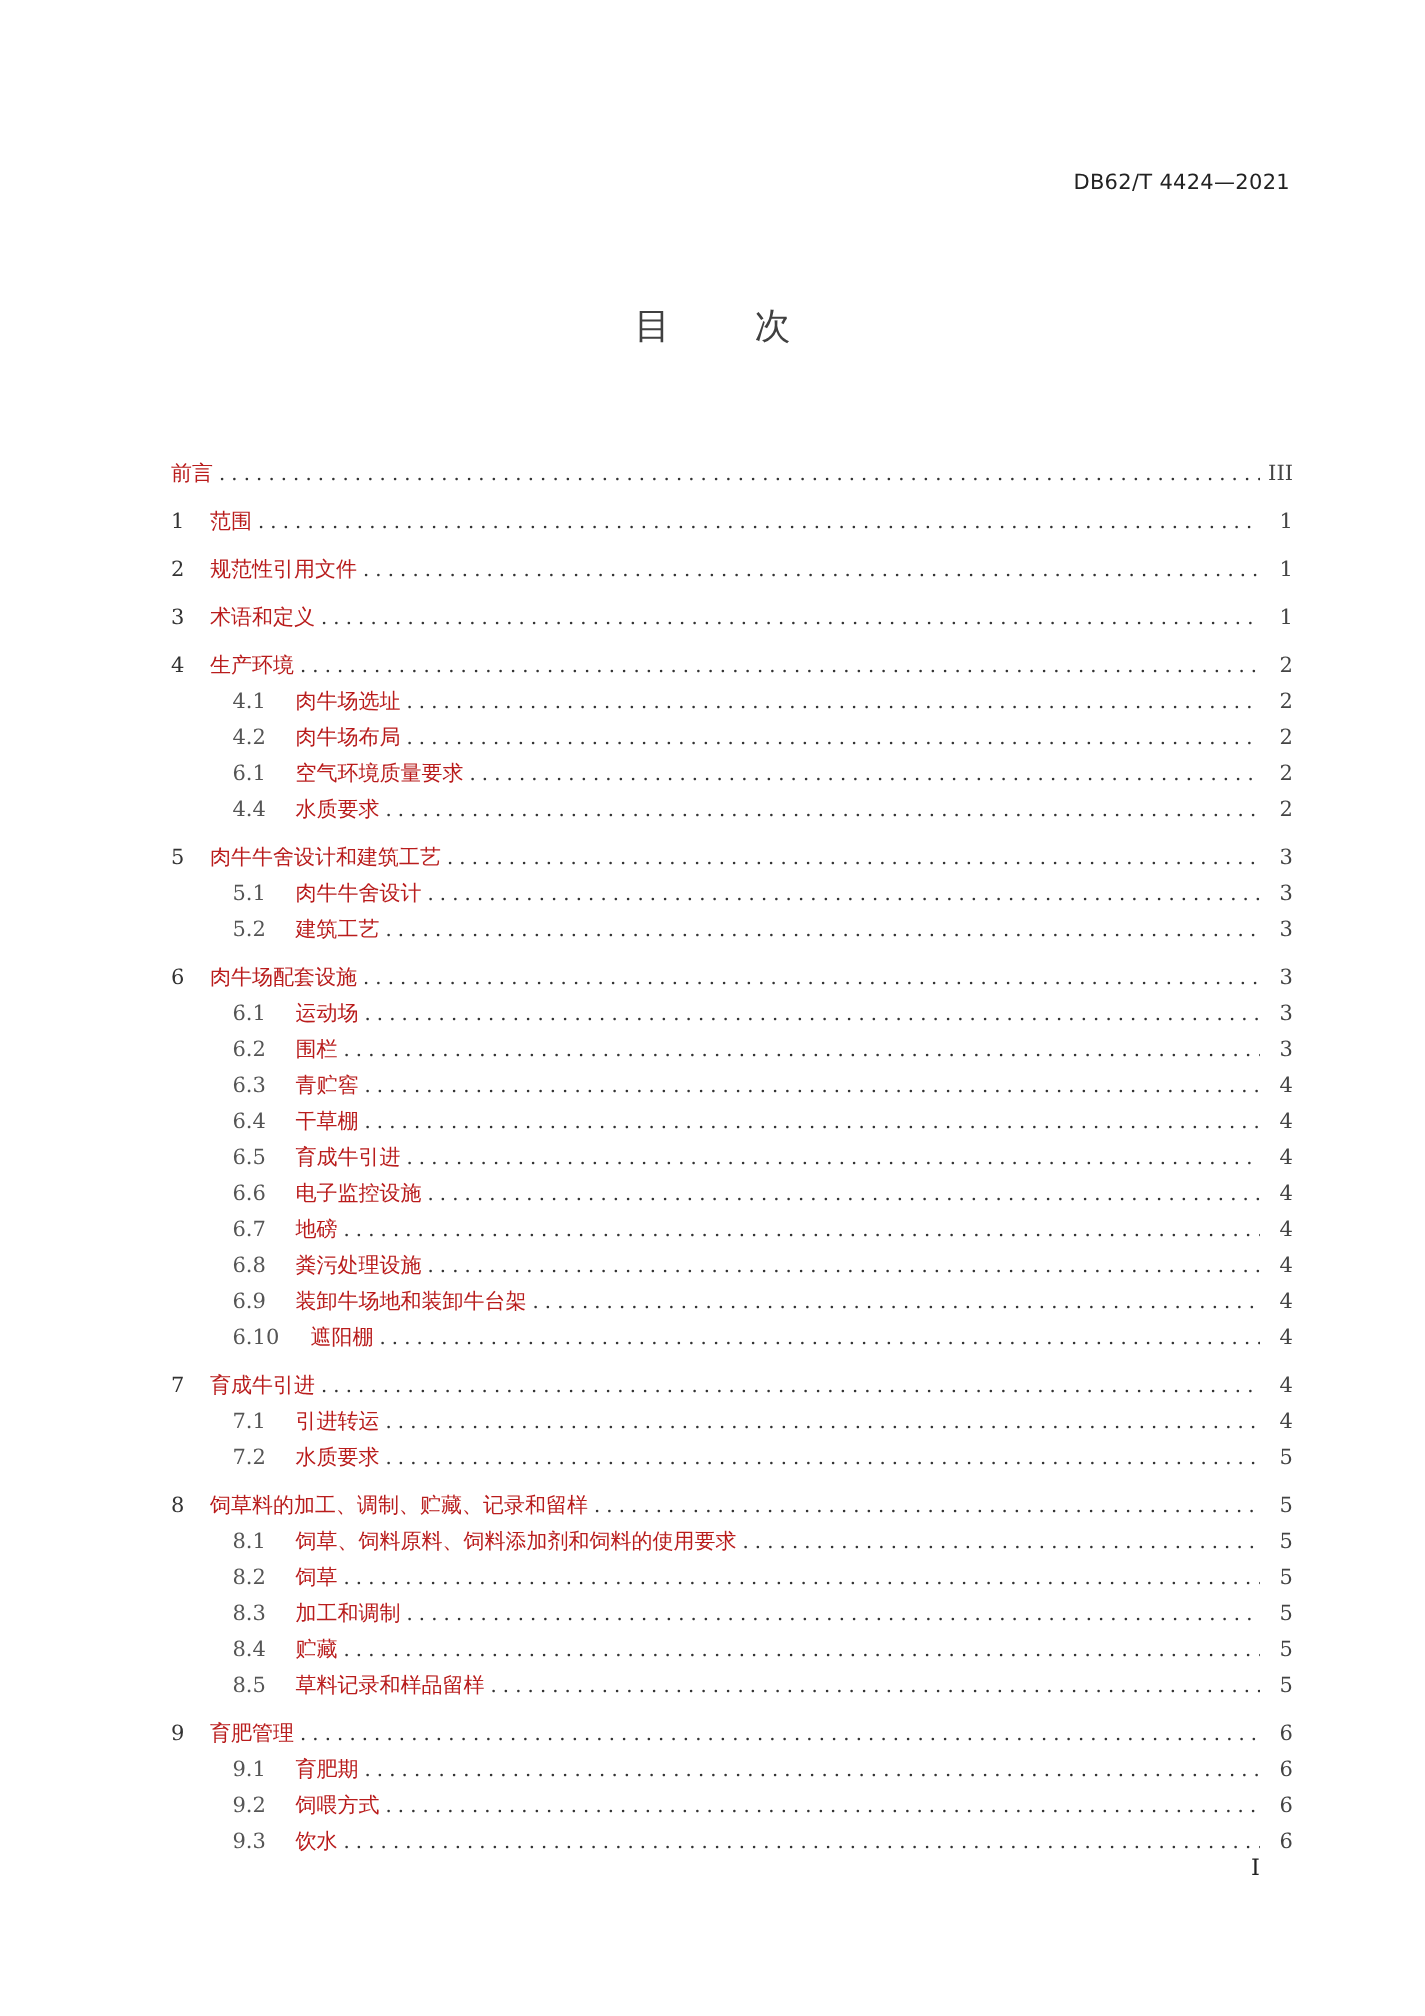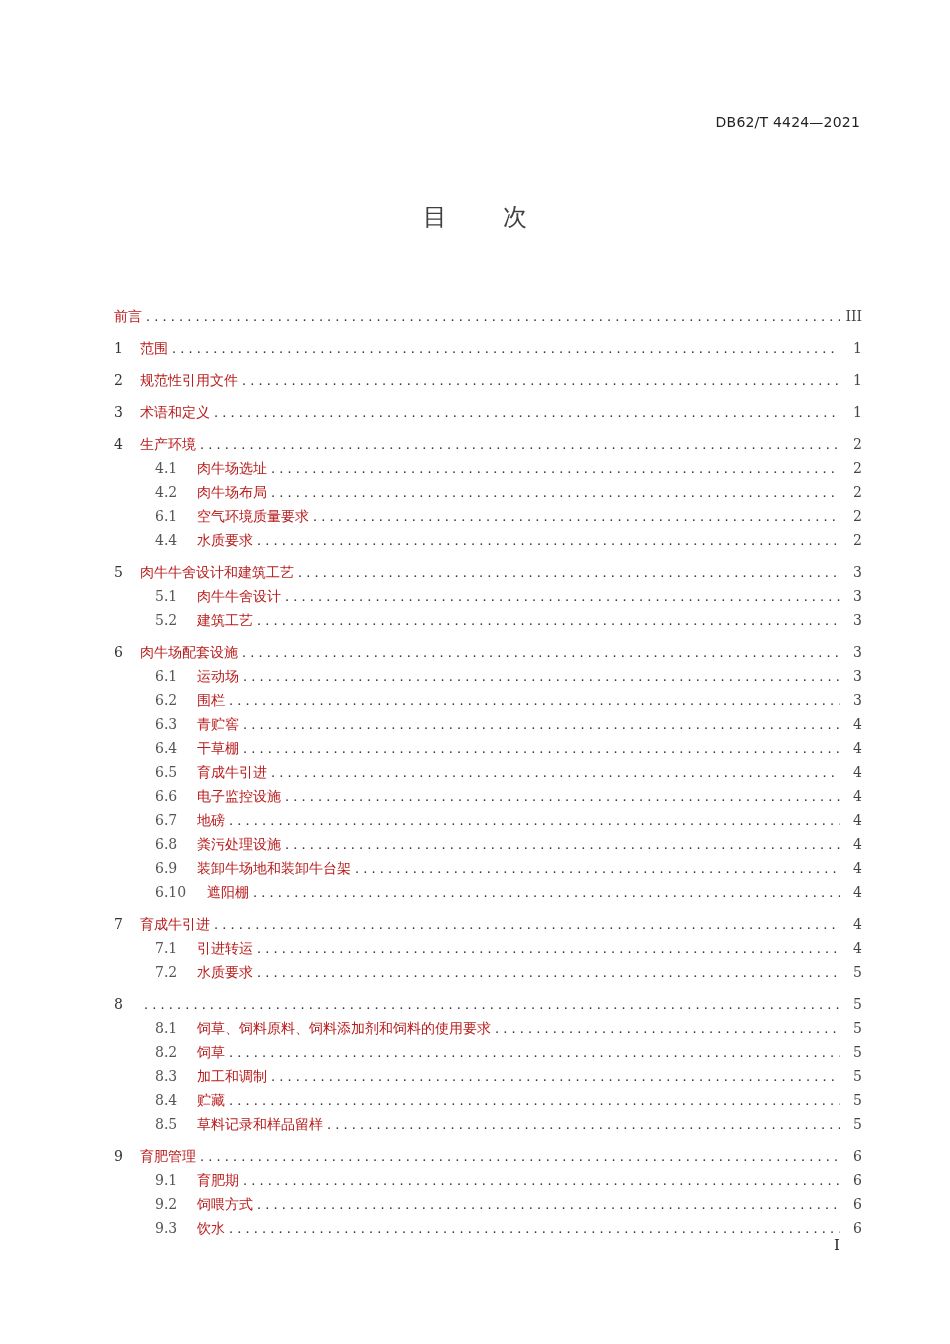--- a/index.html
+++ b/index.html
@@ -187,20 +187,21 @@
       <span class="page">4</span>
     </div>
     <div class="row sub">
       <span class="num">7.2</span>
       <span class="label">水质要求</span>
       <span class="leader"></span>
       <span class="page">5</span>
     </div>
     <div class="row top">
       <span class="num">8</span>
+      <span class="label">饲草料的加工、调制、贮藏、记录和留样</span>
       <span class="leader"></span>
       <span class="page">5</span>
     </div>
     <div class="row sub">
       <span class="num">8.1</span>
       <span class="label">饲草、饲料原料、饲料添加剂和饲料的使用要求</span>
       <span class="leader"></span>
       <span class="page">5</span>
     </div>
     <div class="row sub">

